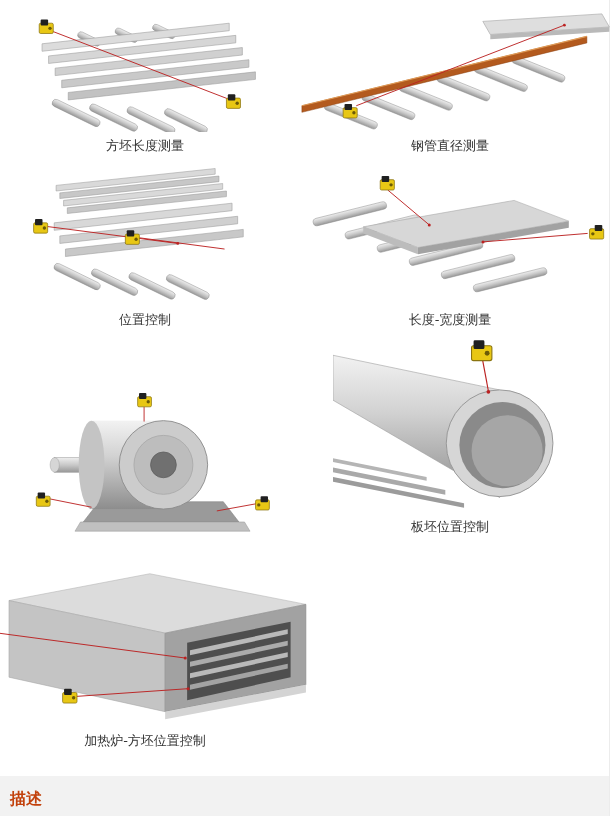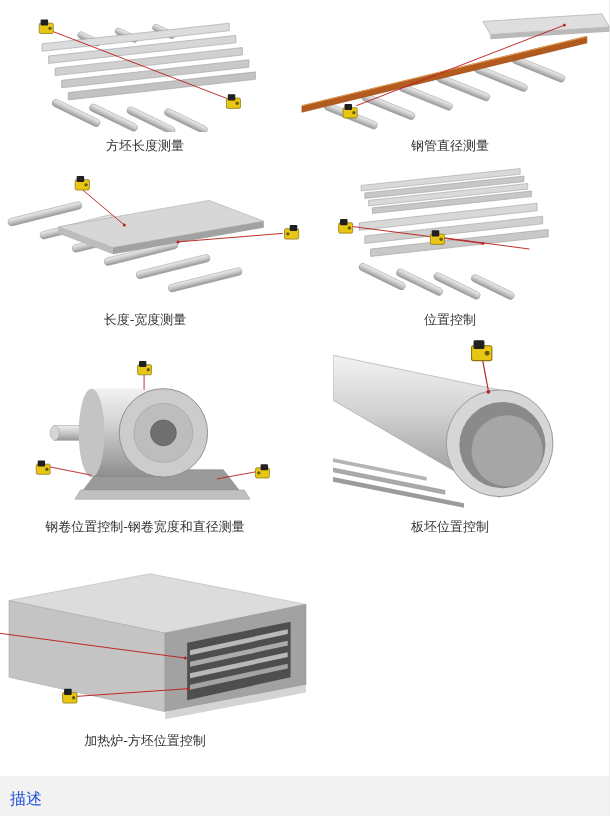--- a/index.html
+++ b/index.html
@@ -4,21 +4,21 @@
 <style>
   html,body{margin:0;padding:0;background:#ffffff;}
   body{width:610px;font-family:"DejaVu Sans","Liberation Sans",sans-serif;}
   .page{width:610px;min-height:816px;background:#fff;box-sizing:border-box;border-right:1px solid #ececec;border-bottom:5px solid #8b5cf6;}
   .gallery{display:grid;grid-template-columns:290px 320px;padding-top:8px;}
   figure{margin:0;}
   .cell{display:flex;flex-direction:column;align-items:center;justify-content:flex-end;}
   .art{display:flex;align-items:flex-end;justify-content:center;}
   figcaption{font-size:13px;color:#333333;margin:6px 0 10px;text-align:center;line-height:1.2;}
   .section-bar{margin-top:18px;background:#f2f2f2;border-bottom:3px solid #4a4a4a;padding:13px 10px 17px;}
-  .section-bar h2{margin:0;font-size:16px;color:#1d4ed8;font-weight:normal;}
+  .section-bar h2{margin:0;font-size:16px;color:#c2410c;font-weight:bold;}
   svg{display:block;}
 </style>
 </head>
 <body>
 
 <svg width="0" height="0" style="position:absolute" aria-hidden="true">
   <defs>
     <linearGradient id="steelV" x1="0" y1="0" x2="0" y2="1">
       <stop offset="0" stop-color="#efefef"></stop>
         <stop offset="0.5" stop-color="#c9c9c9"></stop>
@@ -88,20 +88,50 @@
           <circle cx="292" cy="14" r="1.5" fill="#bb2222"></circle>
           <use href="#sensor" transform="translate(56,98)"></use>
         </svg>
       </div>
       <figcaption>钢管直径测量</figcaption>
     </figure>
 
 
     <figure class="cell">
       <div class="art">
+        <svg viewBox="0 0 250 150" width="234" height="142">
+          <g stroke-width="0.6">
+            <polygon points="30,22 200,4 200,10 30,28" fill="#d9d9d9" stroke="#a0a0a0"></polygon>
+            <polygon points="34,30 204,12 204,18 34,36" fill="#c7c7c7" stroke="#9a9a9a"></polygon>
+            <polygon points="38,38 208,20 208,26 38,44" fill="#d9d9d9" stroke="#a0a0a0"></polygon>
+            <polygon points="42,46 212,28 212,34 42,52" fill="#c7c7c7" stroke="#9a9a9a"></polygon>
+          </g>
+          <g stroke="#9b9b9b" stroke-width="0.6">
+            <polygon points="28,62 218,41 218,49 28,70" fill="#d8d8d8"></polygon>
+            <polygon points="34,76 224,55 224,63 34,84" fill="#d0d0d0"></polygon>
+            <polygon points="40,90 230,69 230,77 40,98" fill="#c8c8c8"></polygon>
+          </g>
+          <g fill="url(#steelV)" stroke="#8f8f8f" stroke-width="0.5">
+            <rect x="30" y="104" width="54" height="8" rx="4" transform="rotate(26 30 104)"></rect>
+            <rect x="70" y="110" width="54" height="8" rx="4" transform="rotate(26 70 110)"></rect>
+            <rect x="110" y="114" width="54" height="8" rx="4" transform="rotate(26 110 114)"></rect>
+            <rect x="150" y="116" width="50" height="8" rx="4" transform="rotate(26 150 116)"></rect>
+          </g>
+          <line x1="21" y1="66" x2="160" y2="84" stroke="#bb2222" stroke-width="1"></line>
+          <circle cx="160" cy="84" r="1.5" fill="#bb2222"></circle>
+          <line x1="119" y1="78" x2="210" y2="90" stroke="#bb2222" stroke-width="1"></line>
+          <use href="#sensor" transform="translate(6,58)"></use>
+          <use href="#sensor" transform="translate(104,70)"></use>
+        </svg>
+      </div>
+      <figcaption>位置控制</figcaption>
+    </figure>
+
+    <figure class="cell">
+      <div class="art">
         <svg viewBox="0 0 340 140" width="330" height="132">
           <g fill="url(#steelV)" stroke="#8f8f8f" stroke-width="0.5">
             <rect x="24" y="48" width="80" height="8" rx="4" transform="rotate(-14 24 48)"></rect>
             <rect x="58" y="62" width="80" height="8" rx="4" transform="rotate(-14 58 62)"></rect>
             <rect x="92" y="76" width="80" height="8" rx="4" transform="rotate(-14 92 76)"></rect>
             <rect x="126" y="90" width="80" height="8" rx="4" transform="rotate(-14 126 90)"></rect>
             <rect x="160" y="104" width="80" height="8" rx="4" transform="rotate(-14 160 104)"></rect>
             <rect x="194" y="118" width="80" height="8" rx="4" transform="rotate(-14 194 118)"></rect>
           </g>
           <polygon points="78,56 238,28 296,50 136,78" fill="#d7d7d7" stroke="#a8a8a8" stroke-width="0.6"></polygon>
@@ -109,50 +139,20 @@
           <polygon points="78,56 136,78 136,85 78,63" fill="#bcbcbc"></polygon>
           <line x1="104" y1="17" x2="148" y2="54" stroke="#bb2222" stroke-width="1"></line>
           <circle cx="148" cy="54" r="1.6" fill="#bb2222"></circle>
           <line x1="316" y1="63" x2="205" y2="72" stroke="#bb2222" stroke-width="1"></line>
           <circle cx="205" cy="72" r="1.6" fill="#bb2222"></circle>
           <use href="#sensor" transform="translate(96,2)"></use>
           <use href="#sensor" transform="translate(333,54) scale(-1,1)"></use>
         </svg>
       </div>
       <figcaption>长度-宽度测量</figcaption>
-    </figure>
-
-    <figure class="cell">
-      <div class="art">
-        <svg viewBox="0 0 250 150" width="234" height="142">
-          <g stroke-width="0.6">
-            <polygon points="30,22 200,4 200,10 30,28" fill="#d9d9d9" stroke="#a0a0a0"></polygon>
-            <polygon points="34,30 204,12 204,18 34,36" fill="#c7c7c7" stroke="#9a9a9a"></polygon>
-            <polygon points="38,38 208,20 208,26 38,44" fill="#d9d9d9" stroke="#a0a0a0"></polygon>
-            <polygon points="42,46 212,28 212,34 42,52" fill="#c7c7c7" stroke="#9a9a9a"></polygon>
-          </g>
-          <g stroke="#9b9b9b" stroke-width="0.6">
-            <polygon points="28,62 218,41 218,49 28,70" fill="#d8d8d8"></polygon>
-            <polygon points="34,76 224,55 224,63 34,84" fill="#d0d0d0"></polygon>
-            <polygon points="40,90 230,69 230,77 40,98" fill="#c8c8c8"></polygon>
-          </g>
-          <g fill="url(#steelV)" stroke="#8f8f8f" stroke-width="0.5">
-            <rect x="30" y="104" width="54" height="8" rx="4" transform="rotate(26 30 104)"></rect>
-            <rect x="70" y="110" width="54" height="8" rx="4" transform="rotate(26 70 110)"></rect>
-            <rect x="110" y="114" width="54" height="8" rx="4" transform="rotate(26 110 114)"></rect>
-            <rect x="150" y="116" width="50" height="8" rx="4" transform="rotate(26 150 116)"></rect>
-          </g>
-          <line x1="21" y1="66" x2="160" y2="84" stroke="#bb2222" stroke-width="1"></line>
-          <circle cx="160" cy="84" r="1.5" fill="#bb2222"></circle>
-          <line x1="119" y1="78" x2="210" y2="90" stroke="#bb2222" stroke-width="1"></line>
-          <use href="#sensor" transform="translate(6,58)"></use>
-          <use href="#sensor" transform="translate(104,70)"></use>
-        </svg>
-      </div>
-      <figcaption>位置控制</figcaption>
     </figure>
 
     <figure class="cell">
       <div class="art">
         <svg viewBox="0 0 340 165" width="330" height="152">
           <polygon points="120,118 255,118 272,140 103,140" fill="#9a9a9a" stroke="#7f7f7f" stroke-width="0.6"></polygon>
           <polygon points="100,140 278,140 284,150 94,150" fill="#c0c0c0" stroke="#9a9a9a" stroke-width="0.6"></polygon>
           <rect x="72" y="70" width="50" height="16" fill="url(#steelV)" stroke="#8f8f8f" stroke-width="0.5"></rect>
           <ellipse cx="72" cy="78" rx="5" ry="8" fill="#d6d6d6" stroke="#9a9a9a" stroke-width="0.5"></ellipse>
           <rect x="110" y="30" width="80" height="96" fill="url(#pipeV)"></rect>
@@ -161,21 +161,20 @@
           <circle cx="190" cy="78" r="32" fill="#bdbdbd" stroke="#a5a5a5" stroke-width="0.8"></circle>
           <circle cx="190" cy="78" r="14" fill="#707070" stroke="#5c5c5c" stroke-width="0.8"></circle>
           <line x1="169" y1="15" x2="169" y2="31" stroke="#bb2222" stroke-width="1"></line>
           <line x1="67" y1="115" x2="112" y2="124" stroke="#bb2222" stroke-width="1"></line>
           <line x1="292" y1="120" x2="248" y2="128" stroke="#bb2222" stroke-width="1"></line>
           <use href="#sensor" transform="translate(162,0)"></use>
           <use href="#sensor" transform="translate(52,108)"></use>
           <use href="#sensor" transform="translate(305,112) scale(-1,1)"></use>
         </svg>
       </div>
-      <figcaption>钢卷位置控制-钢卷宽度和直径测量</figcaption>
     </figure>
 
     <figure class="cell">
       <div class="art">
         <svg viewBox="0 0 250 185" width="234" height="176">
           <g>
             <polygon points="0,128 100,148 100,152 0,132" fill="#b5b5b5"></polygon>
             <polygon points="0,138 120,162 120,167 0,143" fill="#a9a9a9"></polygon>
             <polygon points="0,148 140,176 140,181 0,153" fill="#9b9b9b"></polygon>
           </g>

